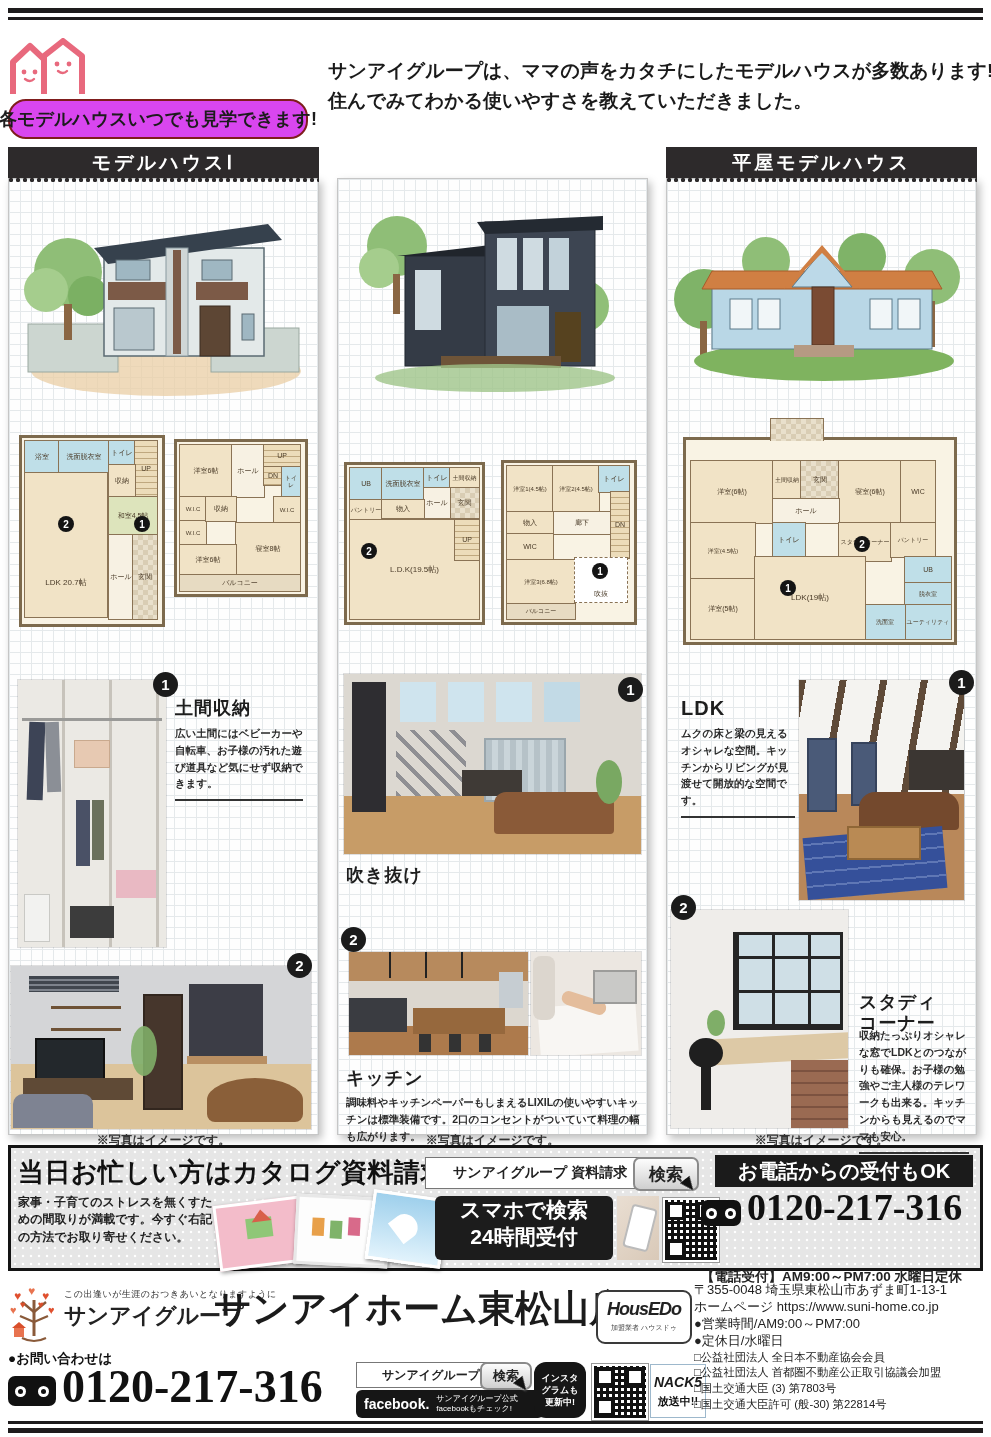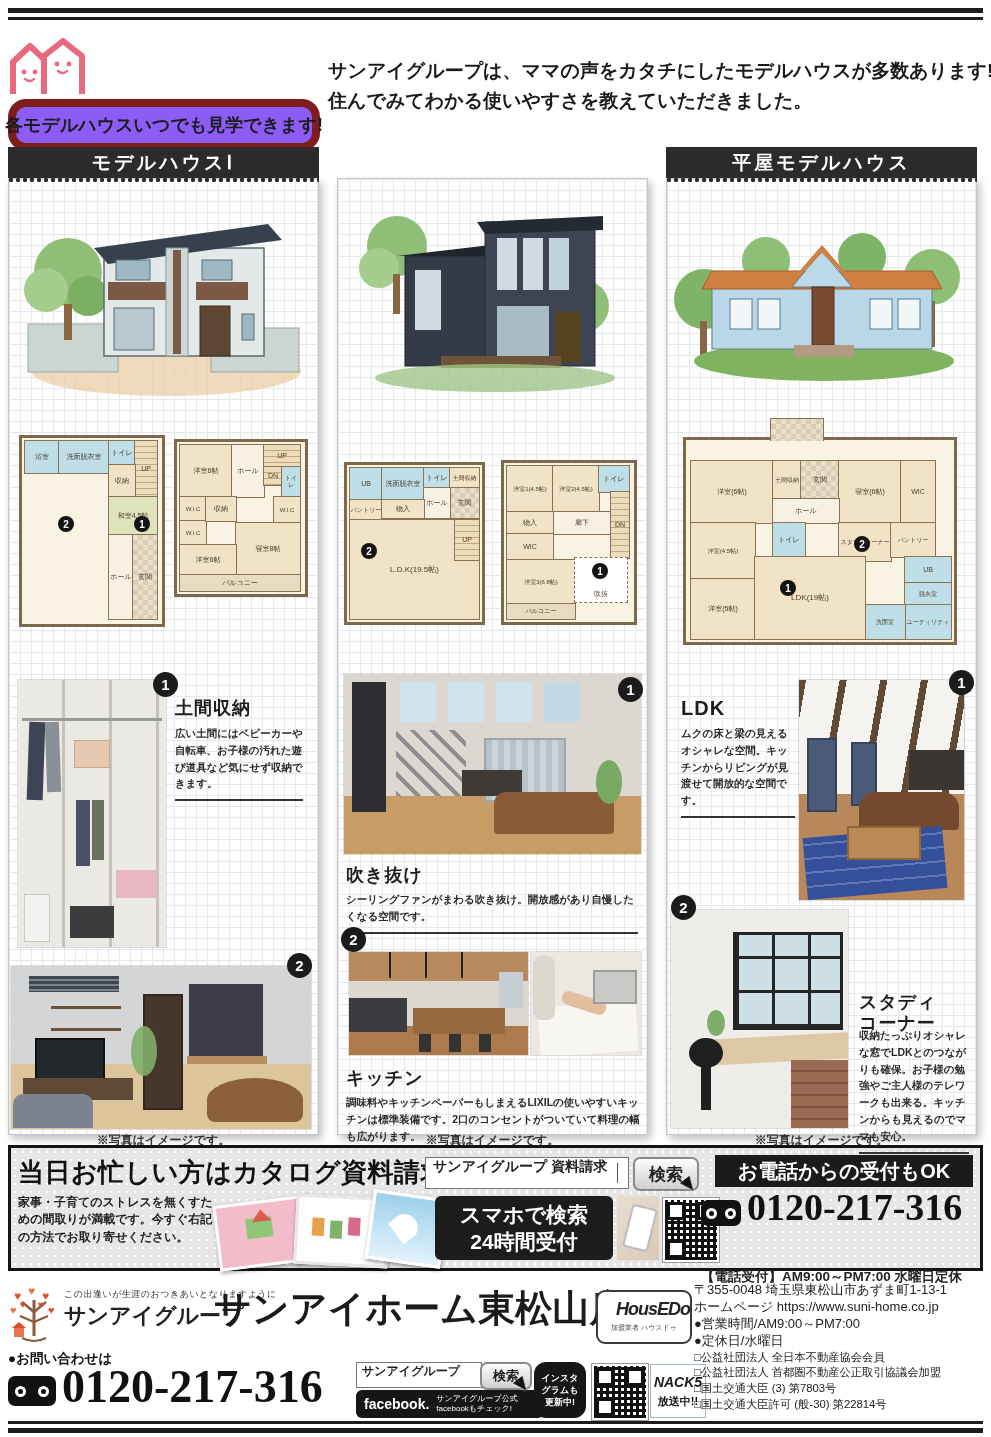--- a/index.html
+++ b/index.html
@@ -1,21 +1,21 @@
 <!DOCTYPE html>
 <html><head>
 <meta charset="utf-8">
 <style>
   html,body{margin:0;padding:0;background:#fff;}
   .page{position:relative;width:991px;height:1437px;background:#fff;font-family:"Liberation Sans",sans-serif;overflow:hidden;}
   .abs{position:absolute;}
   .dline{height:4px;border-top:5px solid #1e1c1d;border-bottom:3px solid #1e1c1d;}
   .dline2{height:4px;border-top:3px solid #1e1c1d;border-bottom:5px solid #1e1c1d;}
   .brand-text{color:#e8697d;font-size:47px;font-weight:bold;letter-spacing:-2px;line-height:1;}
-  .brand-badge{border:8px solid #7f1d1d;border-radius:18px;background:#8b5cf6;display:flex;align-items:center;justify-content:center;font-size:18px;font-weight:bold;color:#1c1c1c;white-space:nowrap;}
+  .brand-badge{border:2px solid #7f1d1d;border-radius:18px;background:#d946ef;display:flex;align-items:center;justify-content:center;font-size:18px;font-weight:bold;color:#1c1c1c;white-space:nowrap;}
   .intro{font-size:19px;font-weight:bold;color:#1a1a1a;letter-spacing:0;white-space:nowrap;}
   .col{position:absolute;top:147px;width:311px;height:988px;}
   .col-header{position:absolute;left:0;top:0;width:100%;height:31px;background:#2d2a2b;color:#fff;display:flex;align-items:center;justify-content:center;font-size:19px;font-weight:bold;letter-spacing:3px;z-index:3;}
   .col-header::after{content:"";position:absolute;left:0;right:0;bottom:-5px;height:5px;background-image:radial-gradient(circle at 3px 2px,#2d2a2b 2px,transparent 2.3px);background-size:7px 5px;}
   .panel{position:absolute;left:0;top:31px;width:309px;height:955px;border:1px solid #c6c6c6;background-color:#fefefe;background-image:linear-gradient(#e5e9eb 1px,transparent 1px),linear-gradient(90deg,#e5e9eb 1px,transparent 1px);background-size:11px 11px;box-shadow:3px 4px 8px rgba(0,0,0,.25);}
   .badge{position:absolute;width:25px;height:25px;border-radius:50%;background:#1b1b1b;color:#fff;display:flex;align-items:center;justify-content:center;font-size:15px;font-weight:bold;z-index:6;}
   .ftitle{position:absolute;font-size:18px;font-weight:bold;color:#1e1e1e;letter-spacing:1px;line-height:1.15;z-index:5;}
   .fdesc{position:absolute;font-size:10.5px;font-weight:bold;color:#2a2a2a;line-height:1.6;z-index:5;}
   .uline{border-bottom:2px solid #333;padding-bottom:7px;}
   .lbar{border-left:2.5px solid #333;padding-left:9px;}
@@ -23,21 +23,21 @@
   .photo{position:absolute;overflow:hidden;box-shadow:0 0 0 1px rgba(0,0,0,.12);}
   .plan{position:absolute;background:#f9f3e4;border:3px solid #7d6a4d;z-index:2;}
   .rm{position:absolute;border:1px solid #8a7355;font-size:7px;color:#4a3b28;display:flex;align-items:center;justify-content:center;text-align:center;line-height:1.15;overflow:hidden;}
   .flr{background:#f1e3c6;} .tat{background:#dde4bc;} .wet{background:#bfdfe8;} .hallc{background:#f7f1e3;}
   .balc{background:#e7dbc2;} .voidr{background:#fff;border-style:dashed;}
   .stair{background:repeating-linear-gradient(180deg,#ecdcba 0 5px,#bfa87f 5px 6px);}
   .tile{background:conic-gradient(#d9cdb4 25%,#e9e0cc 0 50%,#d9cdb4 0 75%,#e9e0cc 0);background-size:10px 10px;}
   .pbadge{position:absolute;width:16px;height:16px;border-radius:50%;background:#141414;color:#fff;font-size:10px;font-weight:bold;display:flex;align-items:center;justify-content:center;z-index:4;}
   .catalog{position:absolute;left:8px;top:1145px;width:969px;height:120px;border:3px solid #141414;background-color:#e6e6e6;background-image:radial-gradient(circle,#fff 1.4px,transparent 1.6px);background-size:8px 8px;}
   .cat-title{position:absolute;font-size:26px;font-weight:bold;color:#111;letter-spacing:0.5px;white-space:nowrap;}
-  .searchbox{position:absolute;background:#fff;border:1.5px solid #777;display:flex;align-items:flex-start;}
+  .searchbox{position:absolute;background:#fff;border:1.5px solid #777;display:flex;align-items:center;padding-left:20px;}
   .searchbtn{position:absolute;border:2px solid #8a8a8a;border-radius:7px;background:linear-gradient(#fdfdfd,#cfcfcf);display:flex;align-items:center;justify-content:center;font-weight:bold;color:#222;cursor:pointer;}
   .cursor-arrow{position:absolute;width:0;height:0;border-left:6px solid transparent;border-right:6px solid transparent;border-top:14px solid #111;transform:rotate(-38deg);filter:drop-shadow(0 0 1px #fff);z-index:9;}
   .darkbar{position:absolute;background:#1b1b1b;color:#fff;display:flex;align-items:center;justify-content:center;font-weight:bold;}
   .serifnum{font-family:"Liberation Serif",serif;font-weight:bold;color:#111;white-space:nowrap;line-height:1;}
   .freedial{position:absolute;background:#111;border-radius:7px;}
   .freedial i{position:absolute;top:50%;width:11px;height:11px;margin-top:-5.5px;border-radius:50%;background:#fff;}
   .freedial i::after{content:"";position:absolute;left:3px;top:3px;width:5px;height:5px;border-radius:50%;background:#111;}
   .qr{position:absolute;background:#fff;border:2px solid #fff;box-shadow:0 0 0 1px #999;background-image:repeating-linear-gradient(0deg,#111 0 3px,transparent 3px 6px),repeating-linear-gradient(90deg,#111 0 3px,#fff 3px 6px);}
   .qr::before,.qr::after{content:"";position:absolute;width:12px;height:12px;background:#fff;border:3px solid #111;}
   .qr::before{left:2px;top:2px;} .qr::after{right:2px;top:2px;}
@@ -95,20 +95,21 @@
         <rect x="226" y="128" width="12" height="26" fill="#9fb7c2" stroke="#5a6a72"></rect>
       </svg>
 
       <div class="plan" style="left:10px;top:256px;width:140px;height:186px;">
         <div class="rm wet" style="left:2px;top:2px;width:34px;height:32px;">浴室</div>
         <div class="rm wet" style="left:36px;top:2px;width:50px;height:32px;">洗面脱衣室</div>
         <div class="rm wet" style="left:86px;top:2px;width:26px;height:24px;">トイレ</div>
         <div class="rm stair" style="left:112px;top:2px;width:22px;height:56px;">UP</div>
         <div class="rm flr" style="left:86px;top:26px;width:26px;height:32px;">収納</div>
         <div class="rm tat" style="left:86px;top:58px;width:48px;height:38px;">和室4.5帖</div>
+        <div class="rm flr" style="left:2px;top:34px;width:84px;height:146px;align-items:flex-end;padding-bottom:30px;box-sizing:border-box;font-size:8px;">LDK 20.7帖</div>
         <div class="rm hallc" style="left:86px;top:96px;width:24px;height:84px;">ホール</div>
         <div class="rm tile" style="left:110px;top:96px;width:24px;height:84px;">玄関</div>
         <div class="pbadge" style="left:36px;top:78px;">2</div>
         <div class="pbadge" style="left:112px;top:78px;">1</div>
       </div>
 
       <div class="plan" style="left:165px;top:260px;width:128px;height:152px;">
         <div class="rm flr" style="left:2px;top:2px;width:52px;height:52px;">洋室6帖</div>
         <div class="rm hallc" style="left:54px;top:2px;width:32px;height:52px;">ホール</div>
         <div class="rm stair" style="left:86px;top:2px;width:36px;height:22px;">UP</div>
@@ -210,21 +211,20 @@
         <div class="abs" style="left:56px;top:8px;width:36px;height:40px;background:#cfe4ee;box-shadow:48px 0 0 #cfe4ee,96px 0 0 #cfe4ee,144px 0 0 #c2dae6;"></div>
         <div class="abs" style="left:8px;top:8px;width:34px;height:130px;background:#2e2d31;"></div>
         <div class="abs" style="left:52px;top:56px;width:70px;height:66px;background:repeating-linear-gradient(45deg,#8f8f93 0 4px,transparent 4px 14px);"></div>
         <div class="abs" style="left:140px;top:64px;width:78px;height:60px;background:#cad5da;border:2px solid #9aa6ac;background-image:repeating-linear-gradient(90deg,#b6c2c8 0 6px,transparent 6px 12px);"></div>
         <div class="abs" style="left:118px;top:96px;width:60px;height:26px;background:#3f3a36;"></div>
         <div class="abs" style="left:150px;top:118px;width:120px;height:42px;border-radius:12px 12px 4px 4px;background:#8a5a38;"></div>
         <div class="abs" style="left:252px;top:86px;width:26px;height:44px;border-radius:50%;background:#79a862;"></div>
       </div>
       <div class="badge" style="left:280px;top:498px;">1</div>
       <div class="ftitle" style="left:8px;top:686px;">吹き抜け</div>
-      <div class="fdesc uline" style="left:8px;top:712px;width:292px;">シーリングファンがまわる吹き抜け。開放感があり自慢したくなる空間です。</div>
 
       <div class="badge" style="left:3px;top:748px;">2</div>
       <div class="photo" style="left:11px;top:773px;width:179px;height:103px;background:linear-gradient(#b78a5d 0 28%,#dcd7cf 28% 72%,#ad7a4c 72% 100%);">
         <div class="abs" style="left:40px;top:0;width:2px;height:26px;background:#222;box-shadow:36px 0 0 #222,72px 0 0 #222;"></div>
         <div class="abs" style="left:0px;top:46px;width:58px;height:34px;background:#3a3c41;"></div>
         <div class="abs" style="left:64px;top:56px;width:92px;height:26px;background:#96683d;"></div>
         <div class="abs" style="left:70px;top:82px;width:12px;height:18px;background:#333;box-shadow:30px 0 0 #333,60px 0 0 #333;"></div>
         <div class="abs" style="left:150px;top:20px;width:24px;height:36px;background:#c6cdd2;"></div>
       </div>
       <div class="photo" style="left:193px;top:773px;width:110px;height:103px;background:#ece7e1;">
@@ -333,21 +333,21 @@
       <div class="abs" style="left:28px;top:14px;width:26px;height:20px;background:#8fc777;"></div>
       <div class="abs" style="left:34px;top:6px;width:0;height:0;border-left:10px solid transparent;border-right:10px solid transparent;border-bottom:12px solid #d8604a;"></div>
     </div>
     <div class="abs" style="left:284px;top:48px;width:88px;height:64px;background:#fdfdfd;border:3px solid #e8e8e8;box-shadow:1px 2px 4px rgba(0,0,0,.4);transform:rotate(3deg);">
       <div class="abs" style="left:14px;top:20px;width:12px;height:18px;background:#e8a04a;box-shadow:18px 2px 0 #7fb36a,36px -2px 0 #d86a8a;"></div>
     </div>
     <div class="abs" style="left:358px;top:46px;width:70px;height:64px;background:linear-gradient(#9fd0ec,#e2f3fc);border:3px solid #fff;box-shadow:1px 2px 4px rgba(0,0,0,.4);transform:rotate(8deg);">
       <div class="abs" style="left:20px;top:18px;width:26px;height:24px;background:#fff;border-radius:50% 50% 0 0;transform:rotate(45deg);"></div>
     </div>
 
-    <div class="abs" style="left:424px;top:48px;width:178px;height:64px;background:#1c1c1c;border-radius:6px;color:#fff;display:flex;flex-direction:column;align-items:center;justify-content:center;line-height:1.3;">
+    <div class="abs" style="left:424px;top:48px;width:178px;height:64px;background:#1c1c1c;border-radius:6px;color:#fff;display:flex;flex-direction:column;align-items:center;justify-content:flex-start;line-height:1.3;">
       <span style="font-size:21px;font-weight:bold;">スマホで検索</span>
       <span style="font-size:21px;font-weight:bold;">24時間受付</span>
     </div>
 
     <div class="abs" style="left:606px;top:48px;width:42px;height:64px;background:linear-gradient(135deg,#e9ded2,#d9c9b8);">
       <div class="abs" style="left:10px;top:10px;width:22px;height:40px;background:#fff;border:2px solid #bbb;border-radius:4px;transform:rotate(14deg);"></div>
     </div>
     <div class="qr" style="left:652px;top:50px;width:52px;height:60px;">
         <div class="c3"></div>
       </div>
@@ -374,21 +374,21 @@
       <text x="30" y="22" font-size="10" fill="#d94f2b">♥</text>
       <rect x="6" y="42" width="10" height="9" fill="#e8734f"></rect>
         <polygon points="4,42 11,36 18,42" fill="#d94f2b"></polygon>
       <path d="M14 52 q12 6 24 0" stroke="#8a5a3a" stroke-width="2" fill="none"></path>
     </svg>
     <div class="abs" style="left:56px;top:8px;font-size:9px;color:#333;letter-spacing:.5px;white-space:nowrap;">この出逢いが生涯のおつきあいとなりますように</div>
     <div class="abs" style="left:56px;top:21px;font-size:22px;font-weight:bold;color:#222;white-space:nowrap;">サンアイグループ</div>
     <div class="abs" style="left:206px;top:4px;font-size:37px;font-weight:bold;color:#1b1b1b;letter-spacing:0px;white-space:nowrap;">サンアイホーム東松山店</div>
 
     <div class="housedo" style="left:588px;top:10px;width:92px;height:50px;">
-      <div style="margin-top:7px;font-size:18px;font-weight:bold;font-style:italic;color:#222;letter-spacing:-1px;text-align:right;">HousEDo</div>
+      <div style="margin-top:7px;font-size:18px;font-weight:bold;font-style:italic;color:#222;letter-spacing:-1px;">HousEDo</div>
       <div style="font-size:7px;color:#444;margin-top:3px;">加盟業者 ハウスドゥ</div>
     </div>
 
     <div class="abs" style="left:0;top:70px;font-size:13.5px;font-weight:bold;color:#111;">●お問い合わせは</div>
     <div class="freedial" style="left:0;top:96px;width:48px;height:30px;">
         <i style="left:7px;"></i>
         <i style="right:7px;"></i>
       </div>
     <div class="abs serifnum" style="left:54px;top:84px;font-size:46px;">0120-217-316</div>
 

